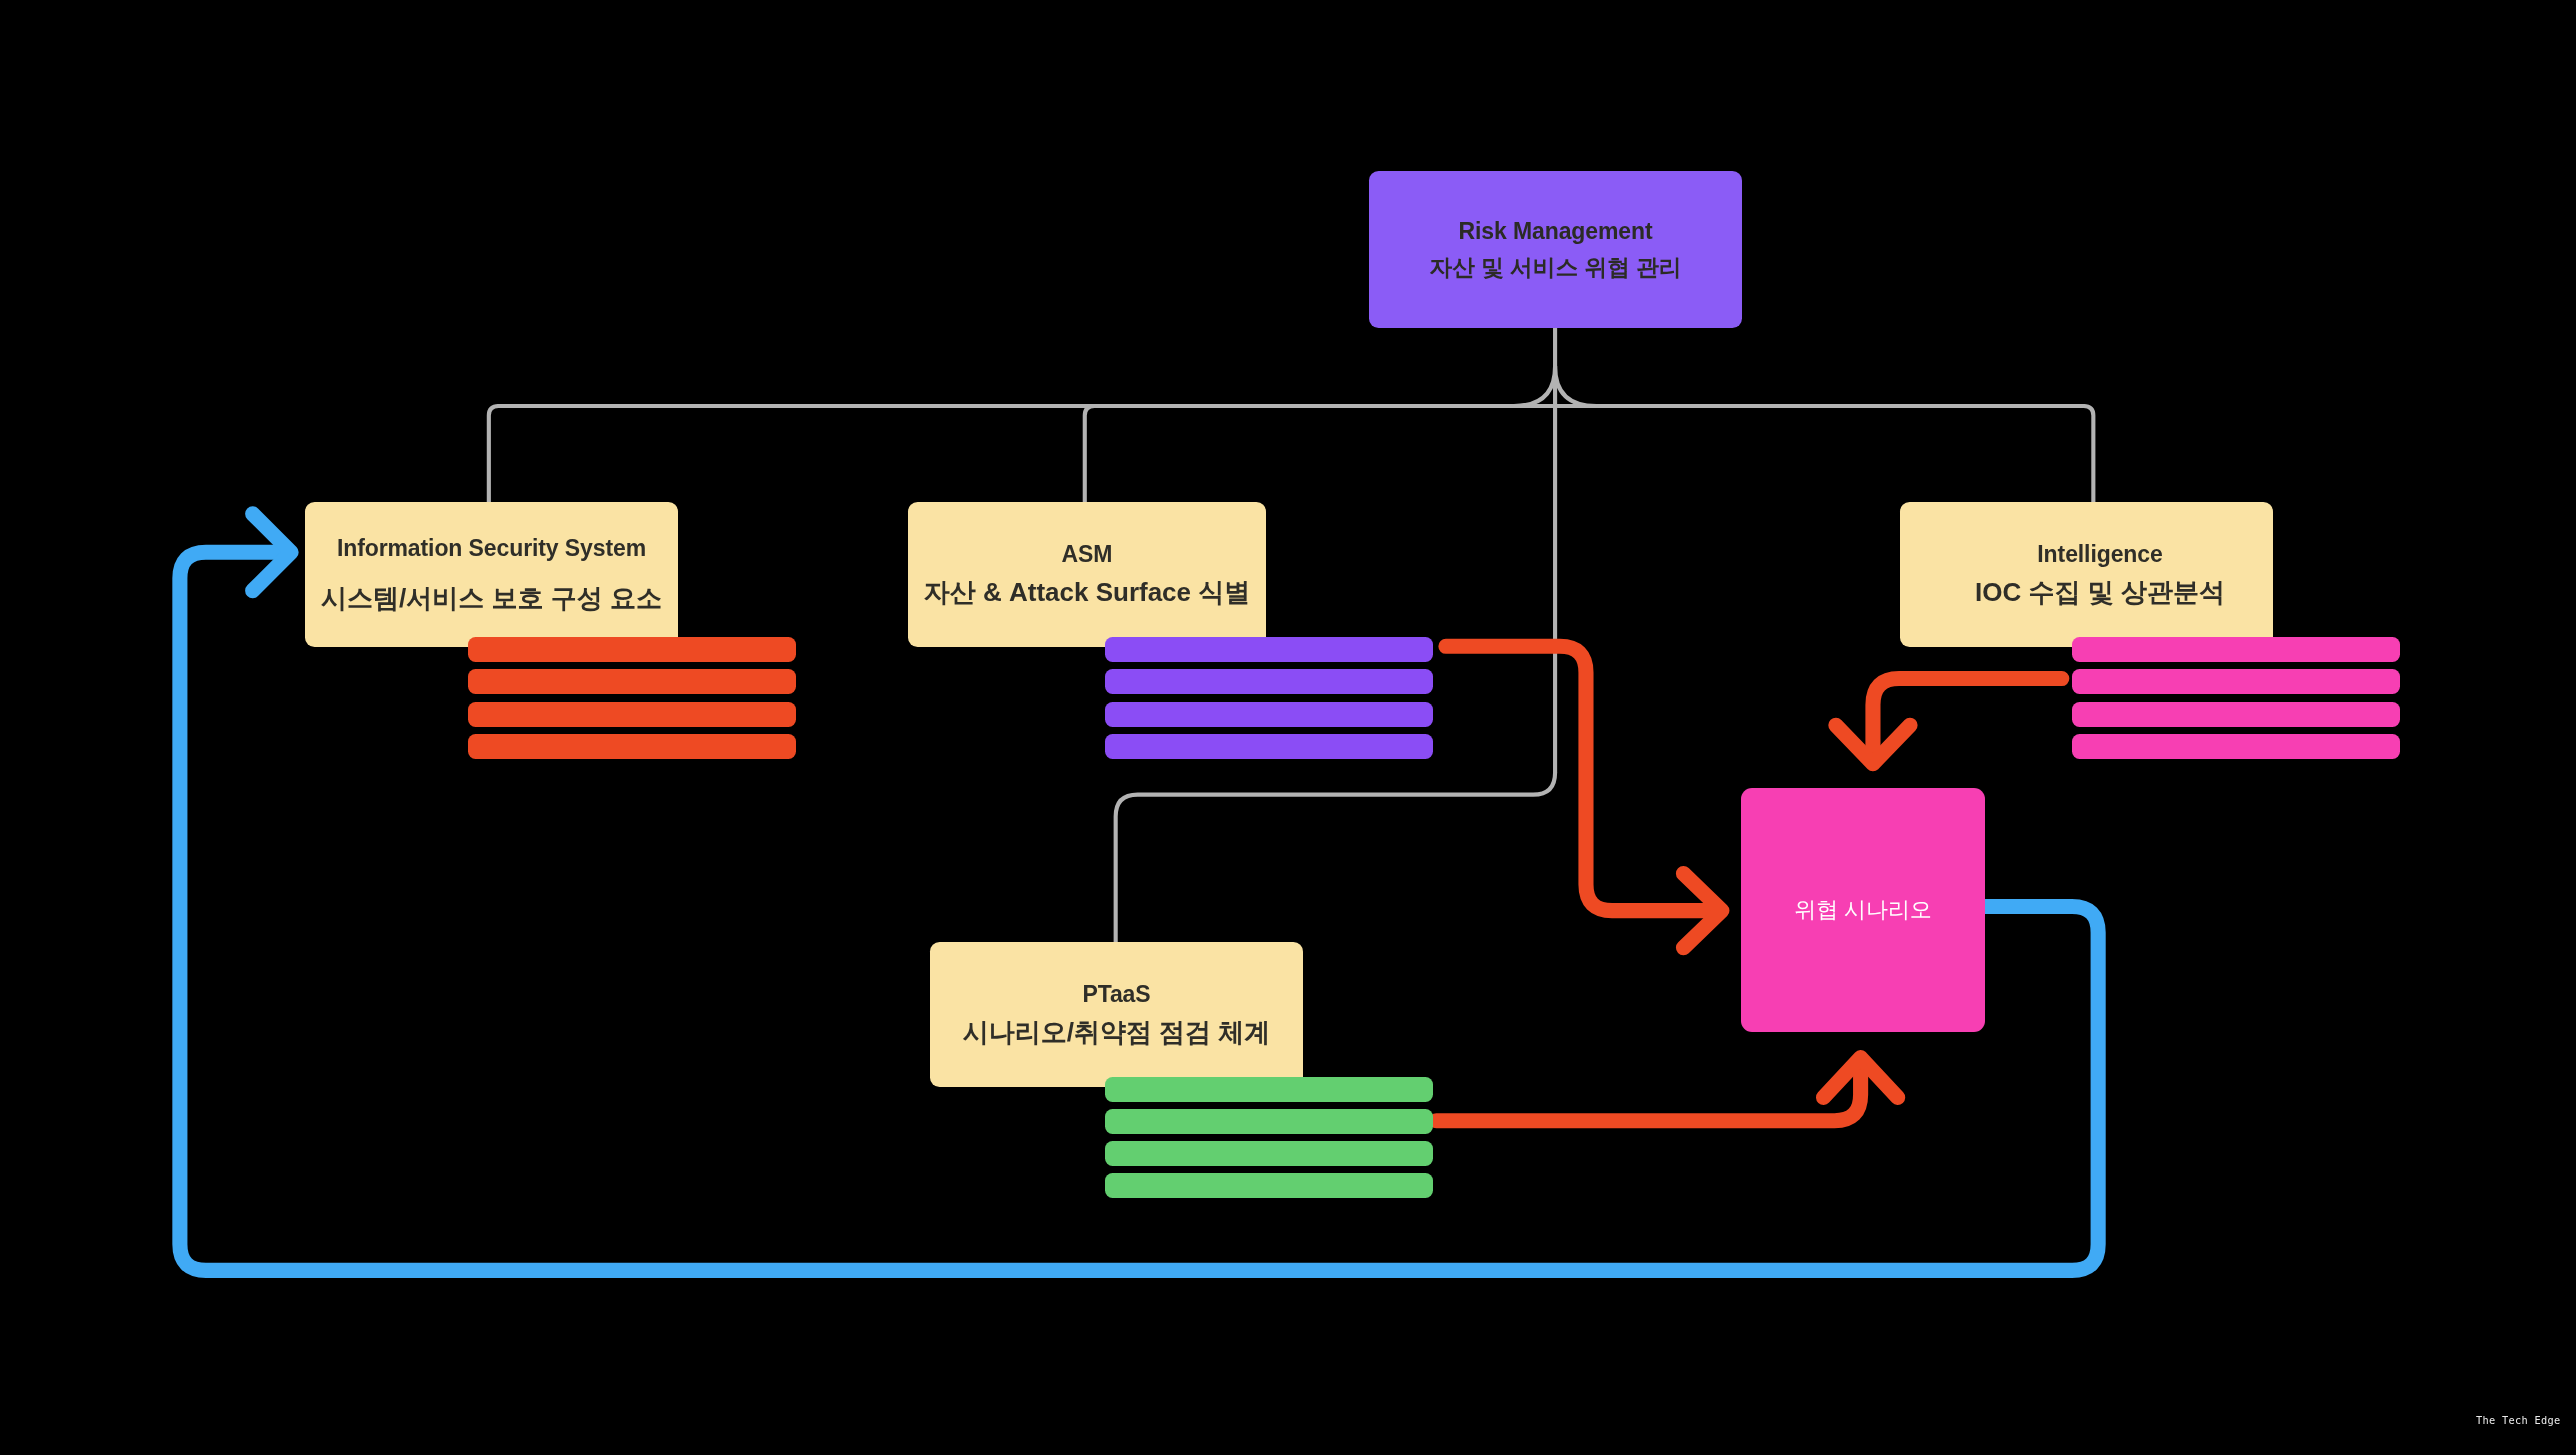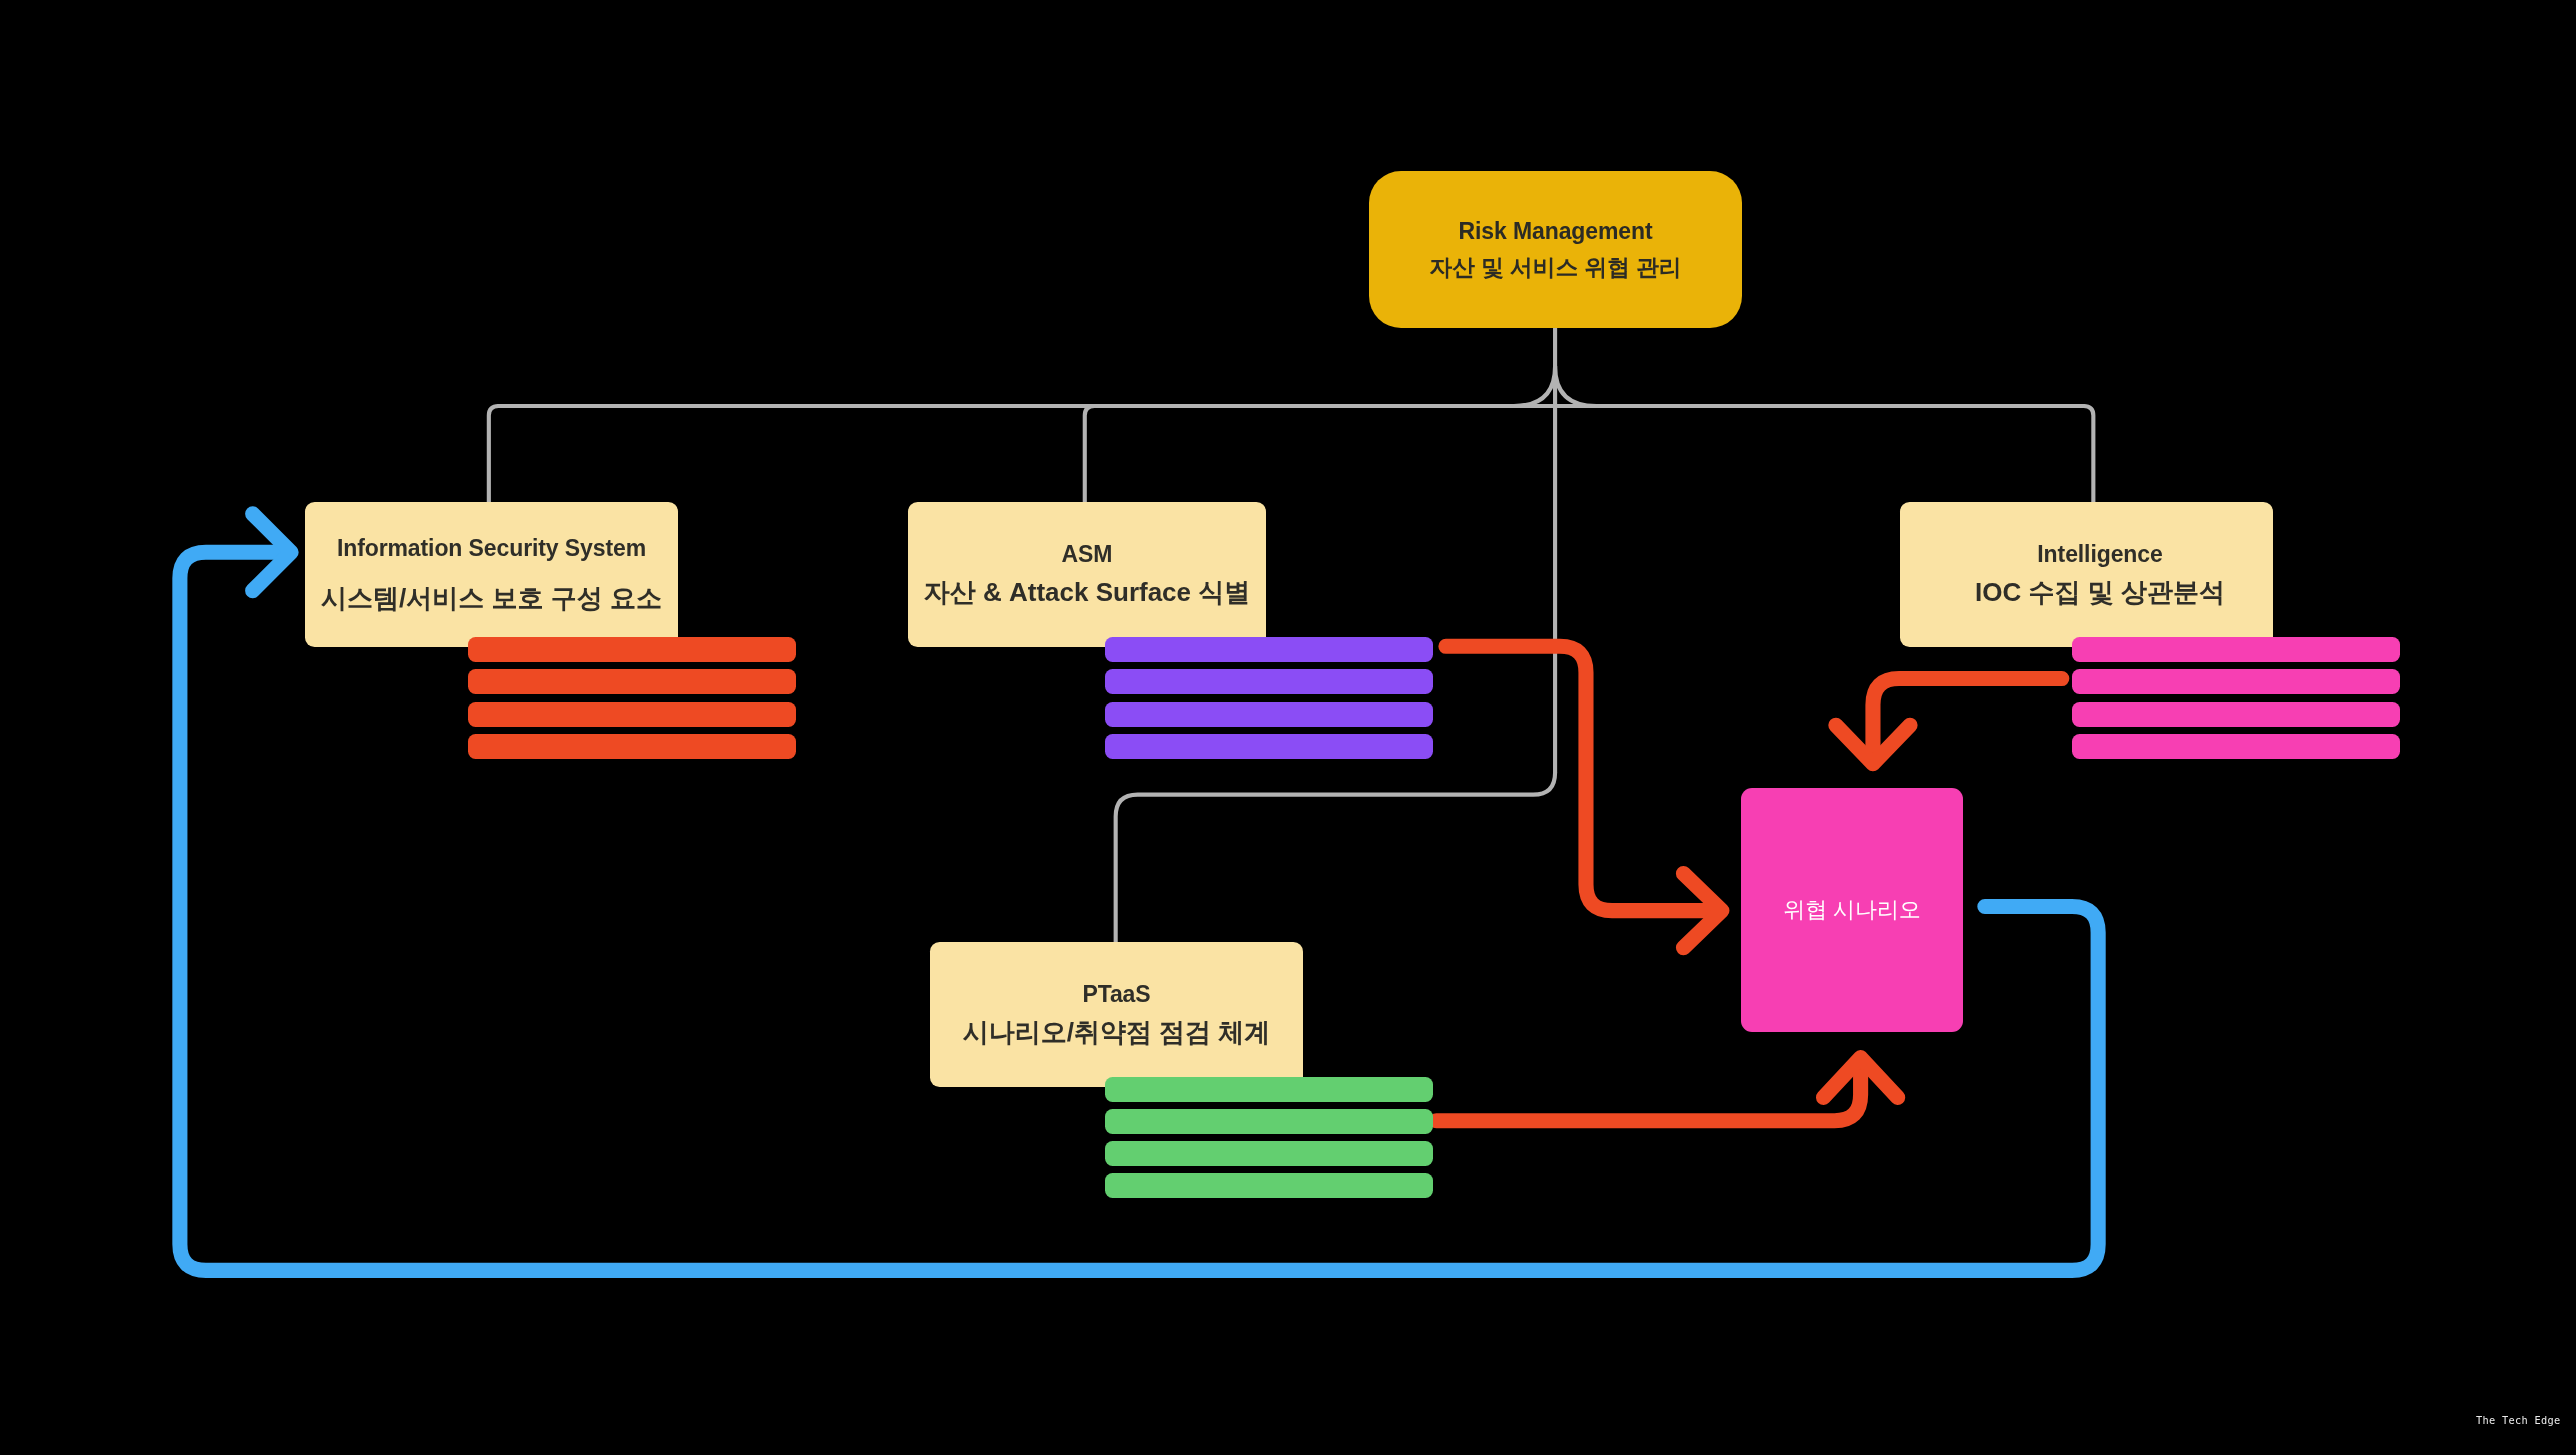--- a/index.html
+++ b/index.html
@@ -38,23 +38,22 @@
     line-height: 1.30;
   }
   .node-title {
     font-weight: bold;
     letter-spacing: -0.1px;
   }
   .node-sub {
     font-weight: bold;
   }
   .root-node {
-    background: #eab308;
+    background: #8b5cf6;
     color: #2B2B25;
-    border-radius: 32px;
   }
   .root-node .node-title { font-size: 23px; }
   .root-node .node-sub { font-size: 22.7px; margin-top: 6.2px; }
 
   .branch-node {
     background: #FAE3A4;
     color: #2F2E28;
   }
   .branch-node .node-title { font-size: 23px; }
   .branch-node .node-sub { font-size: 26px; margin-top: 6.2px; text-align: right; }
@@ -158,20 +157,20 @@
 
   <div class="node-box branch-node" style="left:930px; top:942px; width:373px; height:145px;">
     <div class="node-title">PTaaS</div>
     <div class="node-sub">시나리오/취약점 점검 체계</div>
   </div>
   <div class="bar" style="left:1105px; top:1077px; width:328px; height:25px; background:#63CF70;"></div>
   <div class="bar" style="left:1105px; top:1109px; width:328px; height:25px; background:#63CF70;"></div>
   <div class="bar" style="left:1105px; top:1141px; width:328px; height:25px; background:#63CF70;"></div>
   <div class="bar" style="left:1105px; top:1173px; width:328px; height:25px; background:#63CF70;"></div>
 
-  <div class="node-box threat-node" style="left:1741px; top:788px; width:222px; height:244px;">
+  <div class="node-box threat-node" style="left:1741px; top:788px; width:244px; height:244px;">
     <div class="node-title">위협 시나리오</div>
   </div>
 
   <div class="watermark" style="left:2476px; top:1414px;">The Tech Edge</div>
 
 </div>
 
 
 </body></html>

